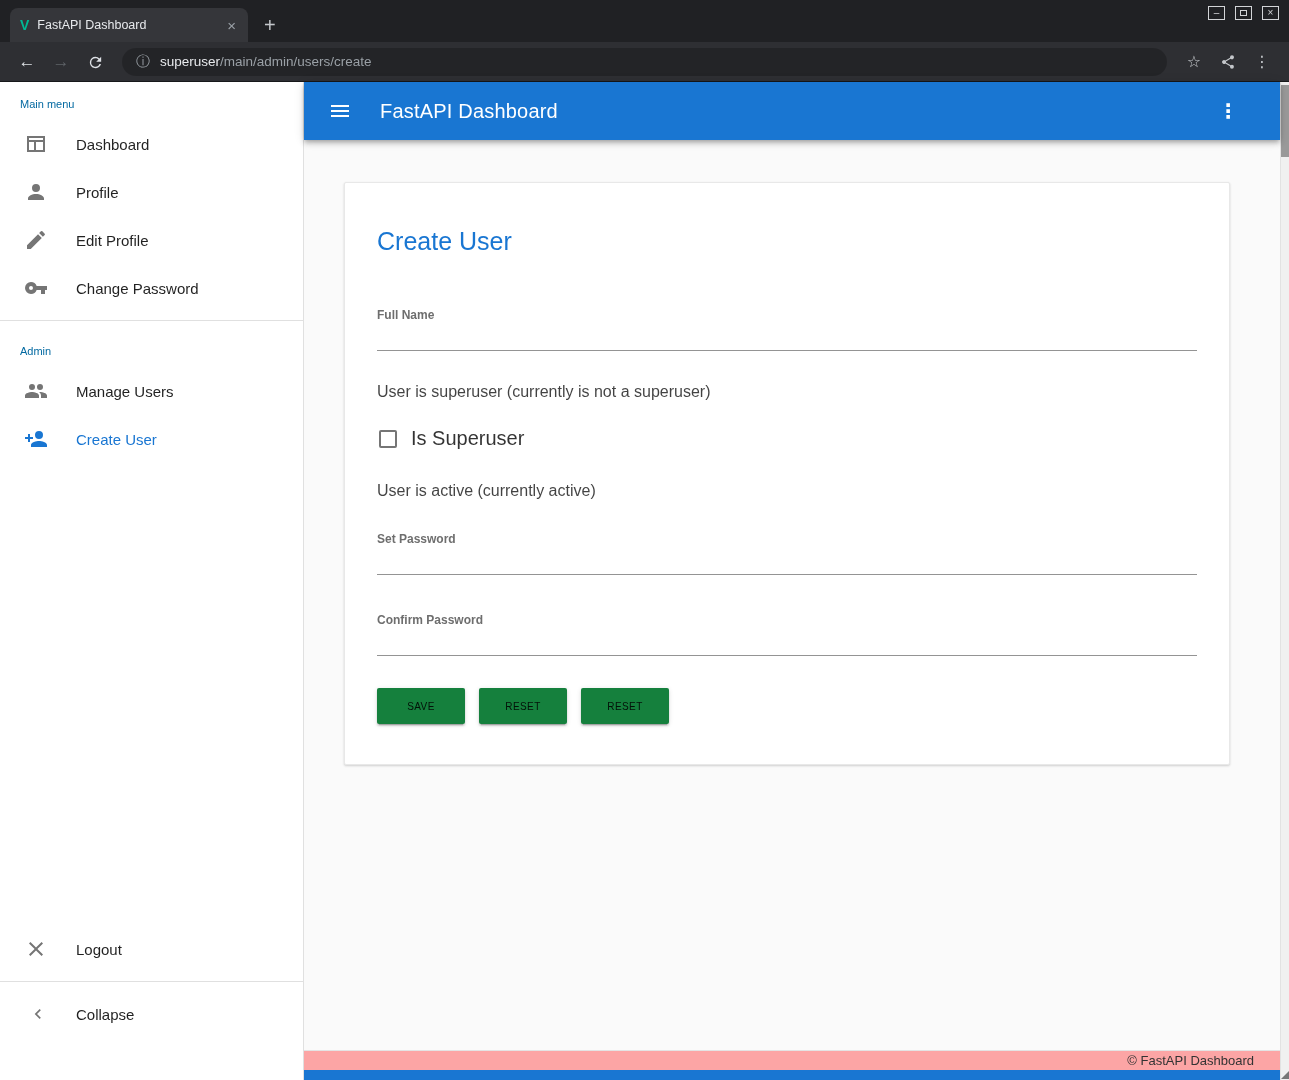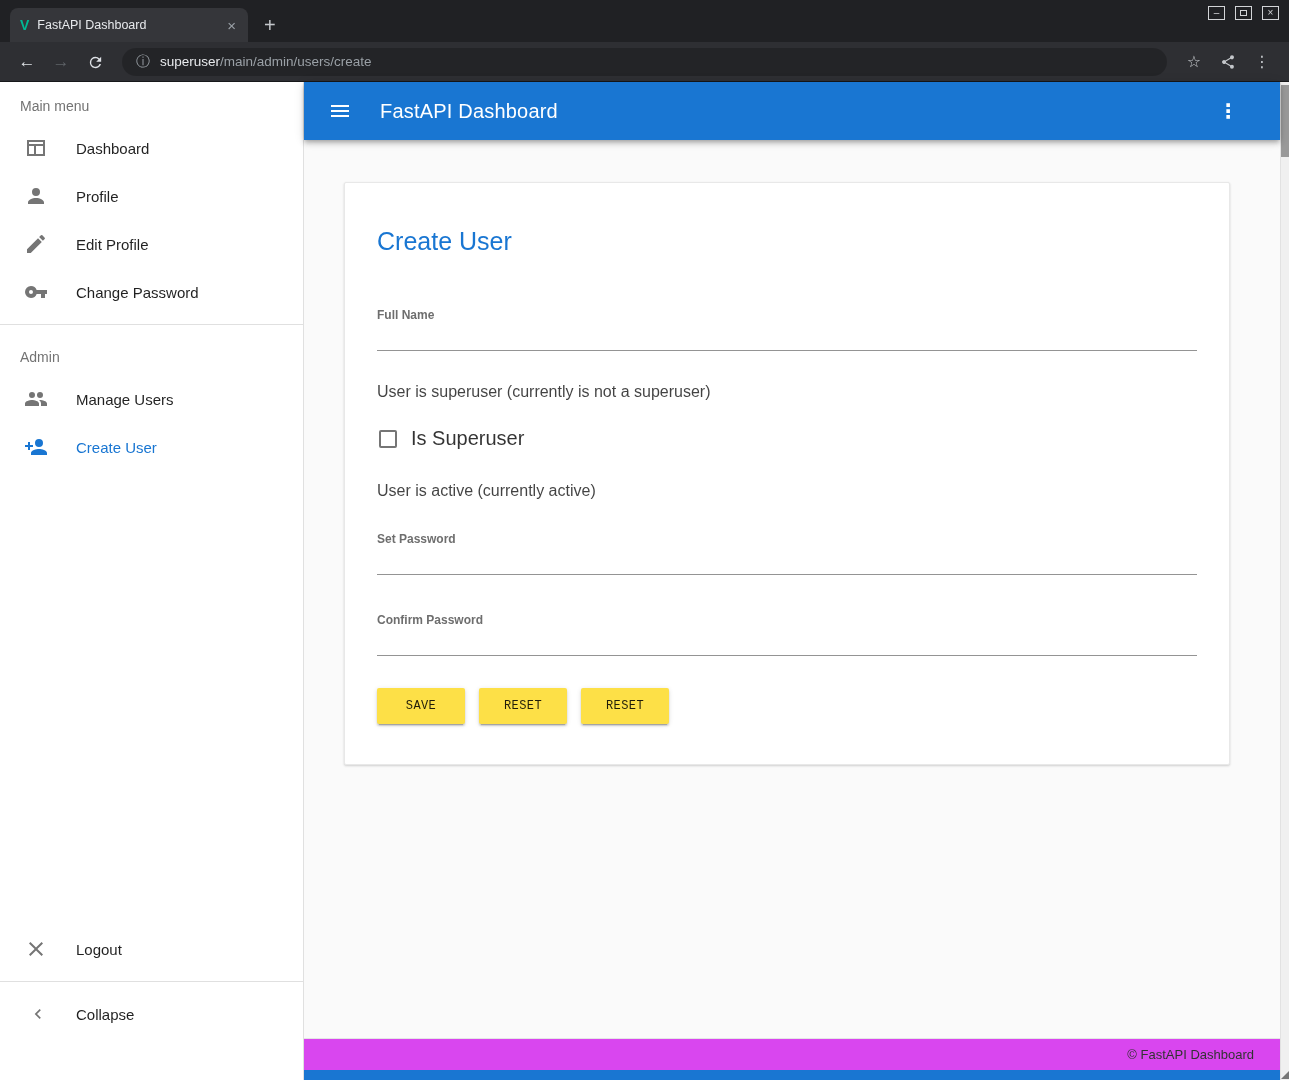--- a/index.html
+++ b/index.html
@@ -28,21 +28,21 @@
   .url-host { color:#e8eaed; }
   .url-path { color:#9aa0a6; }
   .bar-right-icon { color:#c4c7cb; font-size:16px; width:30px; text-align:center; line-height:30px; }
   .bar-right-icon svg { width:16px; height:16px; fill:#c4c7cb; vertical-align:middle; }
 
   
   .page { flex:1; display:flex; background:#fafafa; min-height:0; }
 
   
   .sidebar { width:304px; background:#ffffff; border-right:1px solid #e0e0e0; display:flex; flex-direction:column; flex:0 0 auto; }
-  .side-label { font-size:14px; color:#737373; padding:16px 0 10px 20px; }
+  .side-label { font-size:11px; color:#0369a1; padding:16px 0 10px 20px; }
   .side-item { height:48px; display:flex; align-items:center; padding-left:24px; gap:28px; color:rgba(0,0,0,.87); font-size:15px; cursor:default; }
   .side-item .micon { color:#757575; }
   .side-item.active { color:#1976d2; }
   .side-item.active .micon { color:#1976d2; }
   .micon { width:24px; height:24px; flex:0 0 auto; }
   .micon path { fill:currentColor; }
   .divider { border-top:1px solid #e0e0e0; margin:8px 0; }
   .side-spacer { flex:1; }
   .side-bottom-pad { height:42px; }
   .collapse-item .micon { width:20px; height:20px; margin-left:4px; }
@@ -64,25 +64,25 @@
                  font-size:12px; padding:6px 0 28px; color:rgba(0,0,0,.87); font-family:inherit;font-weight:bold; }
   .field input::placeholder { color:#6e6e6e; opacity:1; }
   .hint { font-size:16px; color:rgba(0,0,0,.74); margin:2px 0 26px; }
   .cb-row { display:flex; align-items:center; gap:14px; margin:0 0 32px 2px; }
   .cb { width:18px; height:18px; border:2px solid #757575; border-radius:2px; position:relative; flex:0 0 auto; }
   .cb svg { display:none; position:absolute; top:-1px; left:-1px; width:16px; height:16px; }
   .cb.checked { background:#2196f3; border-color:#2196f3; }
   .cb.checked svg { display:block; }
   .cb-label { font-size:20px; color:rgba(0,0,0,.80); }
   .btn-row { display:flex; gap:14px; margin-top:26px; }
-  .btn { min-width:88px; height:36px; background:#fde047; border:none; border-radius:2px; font-size:12px; font-weight:500;
-         color:rgba(0,0,0,.87); letter-spacing:.4px; font-family:Liberation Mono, monospace; padding:0 16px;
+  .btn { min-width:88px; height:36px; background:#15803d; border:none; border-radius:2px; font-size:10px; font-weight:500;
+         color:rgba(0,0,0,.87); letter-spacing:.4px; font-family:Liberation Sans, sans-serif; padding:0 16px;
          box-shadow:0 3px 1px -2px rgba(0,0,0,.2), 0 2px 2px 0 rgba(0,0,0,.14), 0 1px 5px 0 rgba(0,0,0,.12); }
 
-  .copyright { height:32px; background:#d946ef; border-top:1px solid #e4e4e4; display:flex; align-items:center;
+  .copyright { height:20px; background:#fca5a5; border-top:1px solid #e4e4e4; display:flex; align-items:center;
                justify-content:flex-end; padding-right:26px; font-size:13px; color:#333; flex:0 0 auto; }
   .bluebar { height:10px; background:#1976d2; flex:0 0 auto; }
 
   
   .scrollbar { width:9px; background:#f0f0f0; position:relative; flex:0 0 auto; border-left:1px solid #e2e2e2; }
   .scroll-thumb { position:absolute; top:3px; left:0; width:8px; height:72px; background:#999; }
   .resize-grip { position:absolute; bottom:1px; right:0; width:0; height:0; border-left:8px solid transparent; border-bottom:8px solid #777; }
 </style>
 </head>
 <body>

